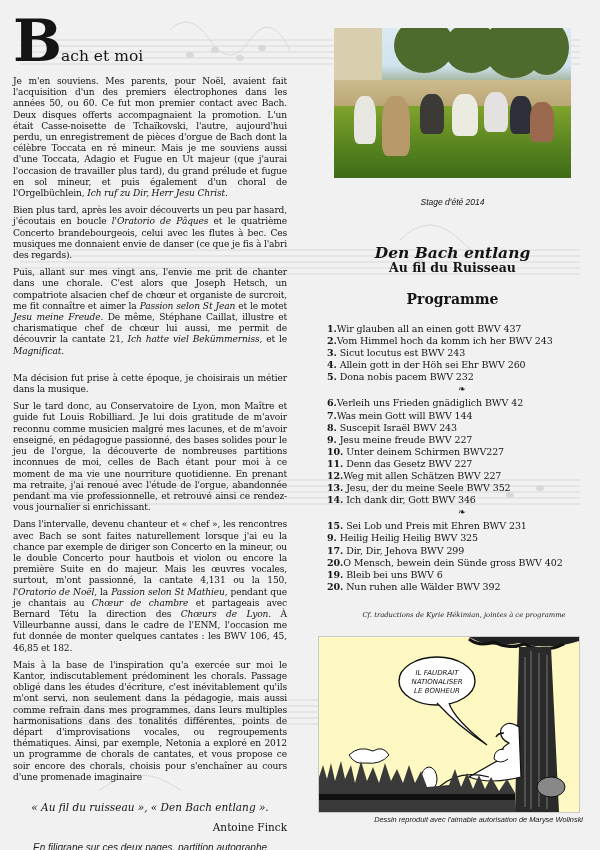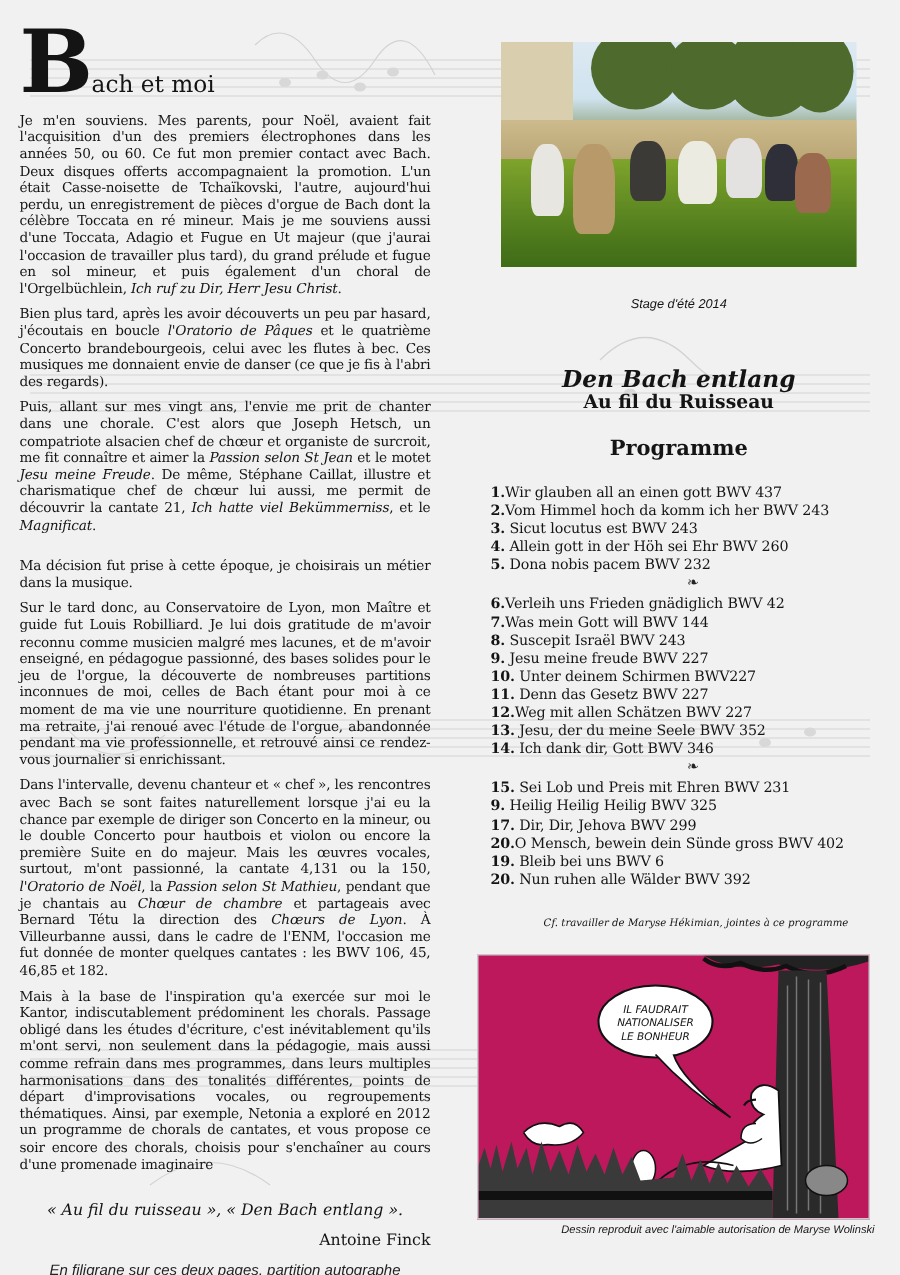--- a/index.html
+++ b/index.html
@@ -88,21 +88,21 @@
   .ornament {
     text-align:center; font-size:9px; line-height:12px; height:14px;
     padding-left:0; color:#222;
   }
   .translation-note {
     position:absolute; left:334px; top:611px; width:260px; text-align:center;
     font-style:italic; font-size:6.8px;
   }
   .cartoon {
     position:absolute; left:318px; top:636px; width:260px; height:175px;
-    background:#be185d; border:1px solid #c9c9cc; overflow:hidden;
+    background:#fef9c3; border:1px solid #c9c9cc; overflow:hidden;
   }
   .cartoon-caption {
     position:absolute; left:318px; top:815px; width:265px; text-align:right;
     font-family:"Liberation Sans", sans-serif; font-style:italic;
     font-size:7.4px;
   }
 </style>
 </head>
 <body>
 
@@ -194,21 +194,21 @@
       <li><b>14.</b><span> Ich dank dir, Gott BWV 346</span></li>
       <li class="ornament">❧</li>
       <li><b>15.</b><span> Sei Lob und Preis mit Ehren BWV 231</span></li>
       <li><b>9.</b><span> Heilig Heilig Heilig BWV 325</span></li>
       <li><b>17.</b><span> Dir, Dir, Jehova BWV 299</span></li>
       <li><b>20.</b><span>O Mensch, bewein dein Sünde gross BWV 402</span></li>
       <li><b>19.</b><span> Bleib bei uns BWV 6</span></li>
       <li><b>20.</b><span> Nun ruhen alle Wälder BWV 392</span></li>
     </ul>
 
-  <div class="translation-note">Cf. travailler de Maryse Hékimian, jointes à ce programme</div>
+  <div class="translation-note">Cf. traductions de Kyrie Hékimian, jointes à ce programme</div>
 
   <div class="cartoon">
     <svg width="260" height="175" viewBox="0 0 260 175">
 
       <path d="M150 0 Q170 12 200 6 Q230 14 260 4 L260 0 Z" fill="#222"></path>
       <path d="M150 2 q10 8 25 3 q15 8 30 2 q20 10 40 0" stroke="#111" stroke-width="3" fill="none"></path>
 
       <path d="M200 10 L232 10 L240 175 L196 175 Z" fill="#2a2a2a"></path>
       <path d="M206 20 V170 M212 14 V172 M220 16 V170 M228 18 V172" stroke="#777" stroke-width="1"></path>
 

